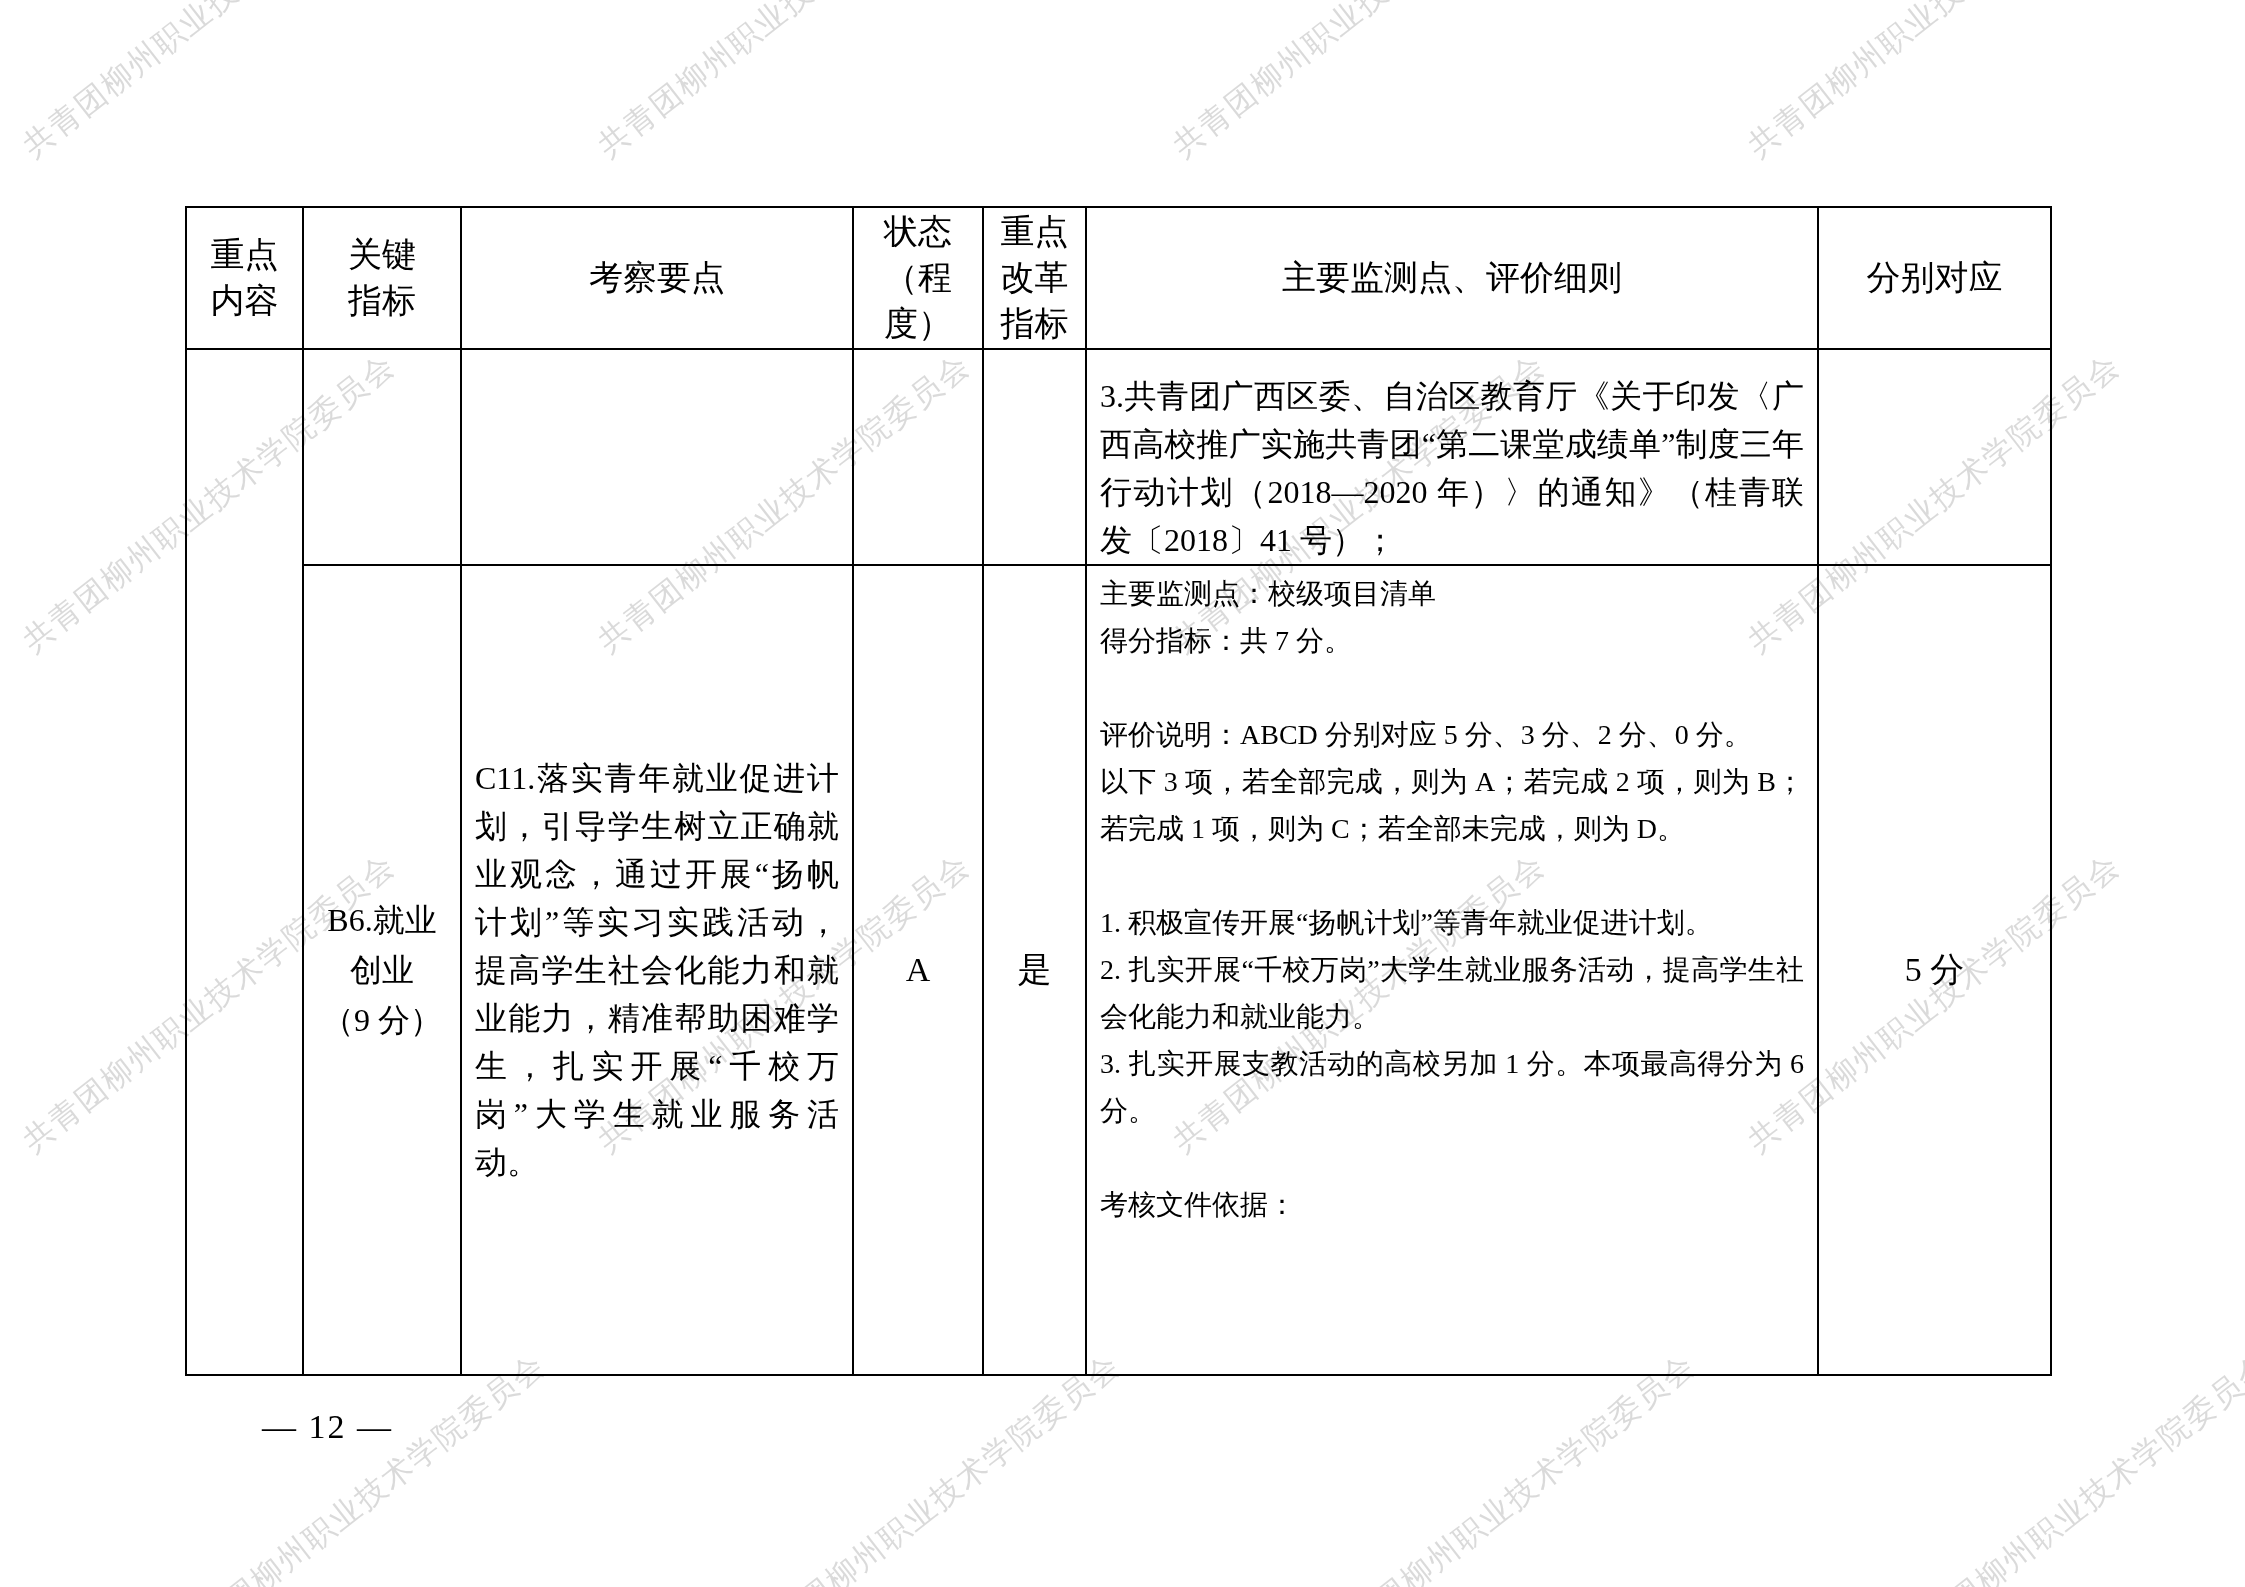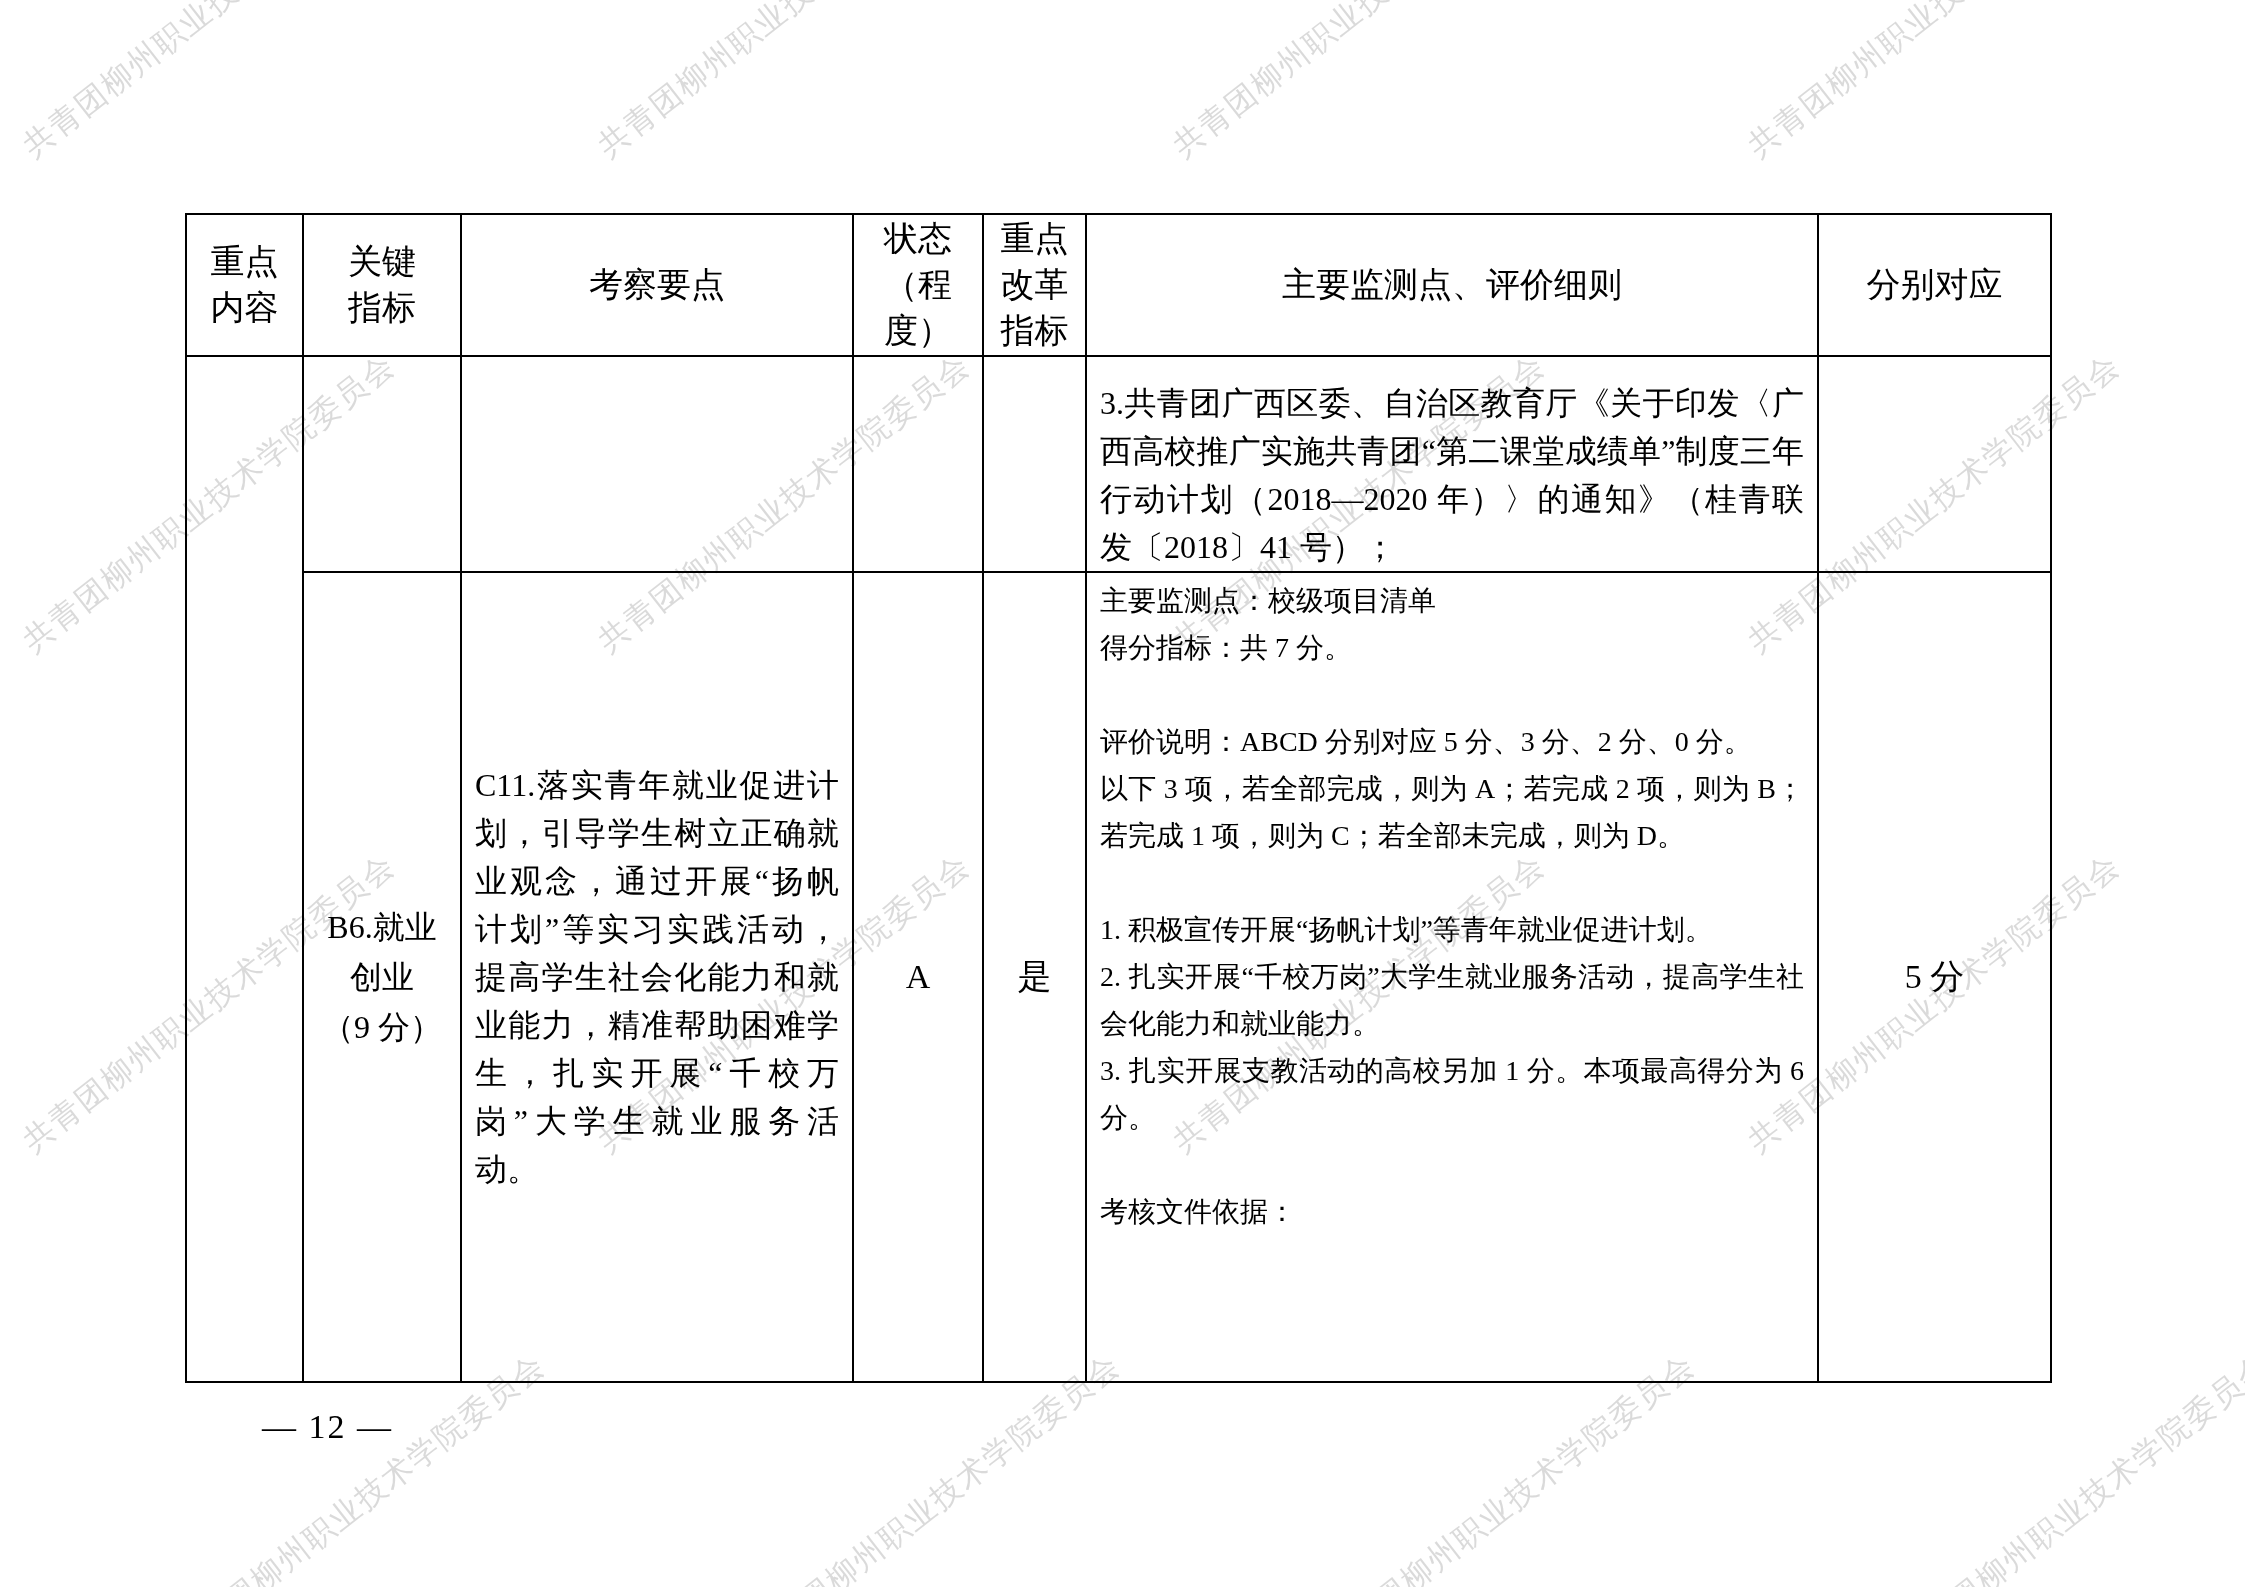--- a/index.html
+++ b/index.html
@@ -37,21 +37,21 @@
   
   .content {
     position: absolute;
     inset: 0;
     z-index: 1;
   }
 
   table.doc-table {
     position: absolute;
     left: 185px;
-    top: 213px;
+    top: 206px;
     width: 1865px;
     height: 1155px;
     border-collapse: collapse;
     table-layout: fixed;
     background: transparent;
     border-radius: 25px;
   }
   .doc-table th, .doc-table td {
     border: 2px solid #000;
     padding: 0;

